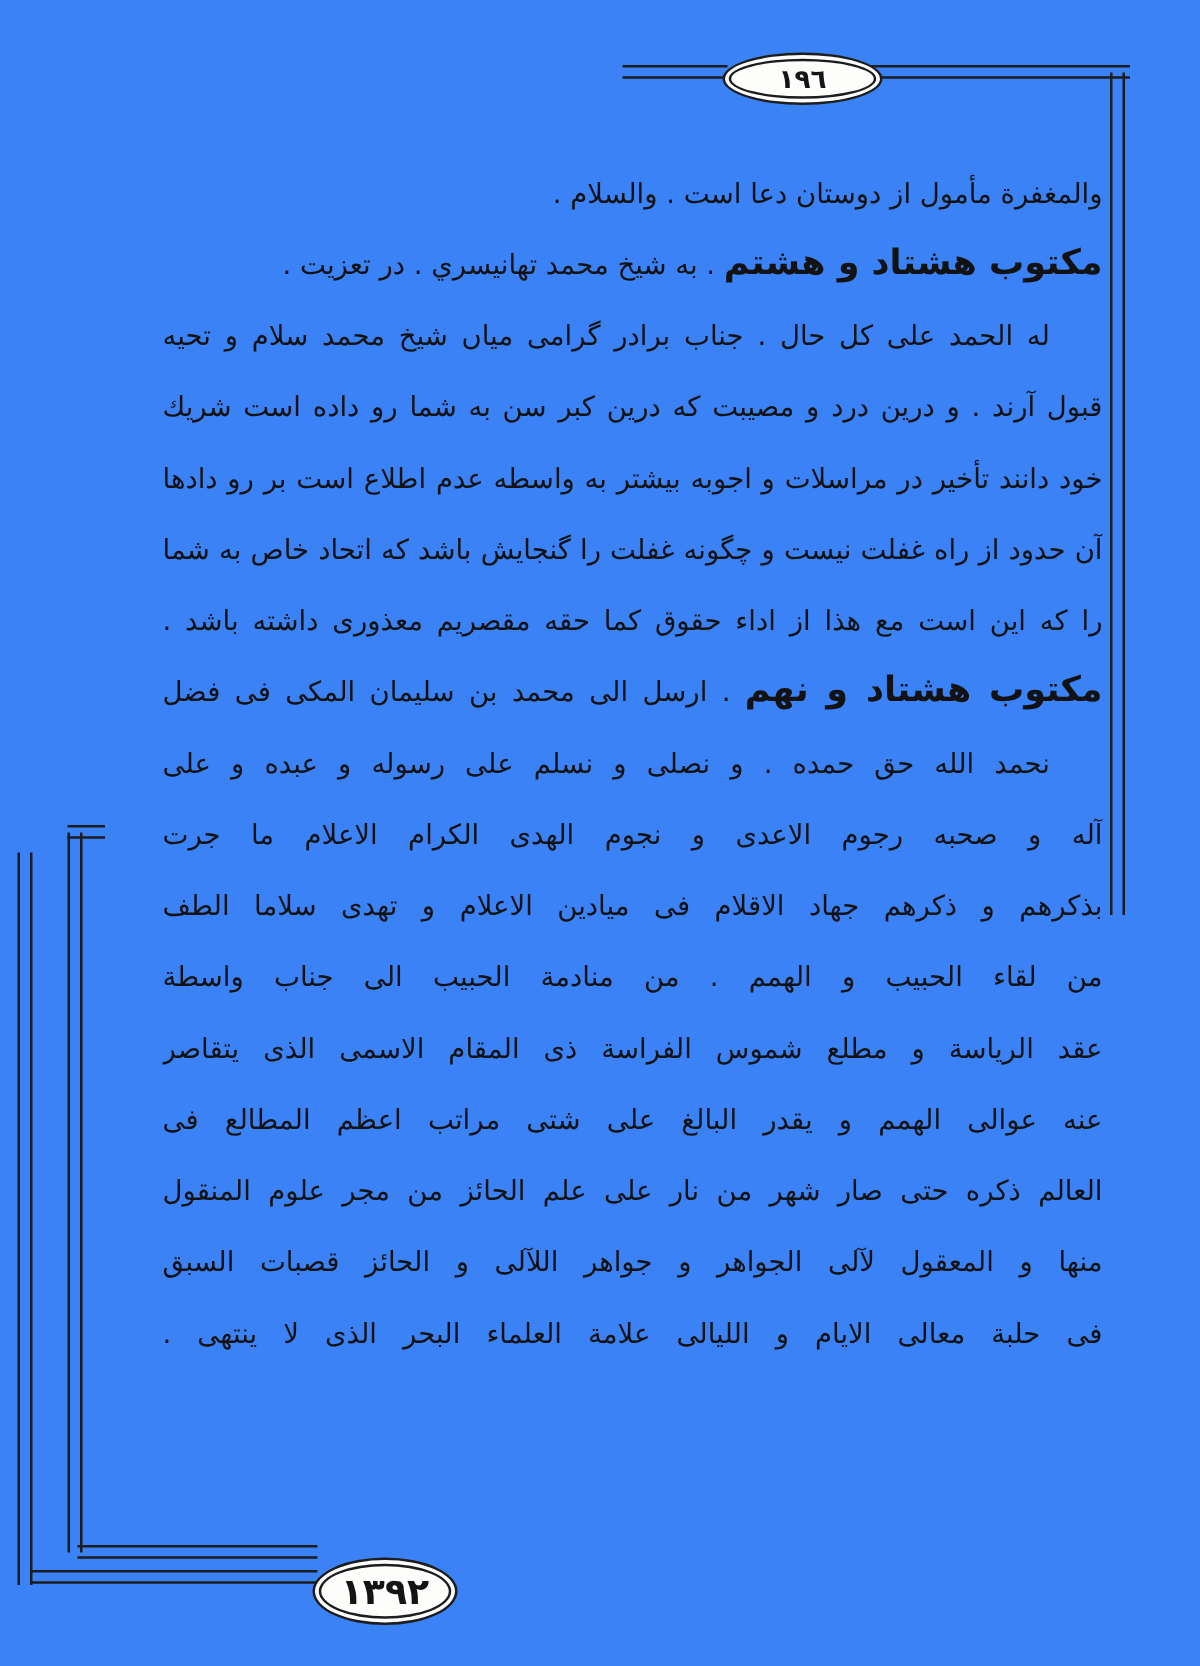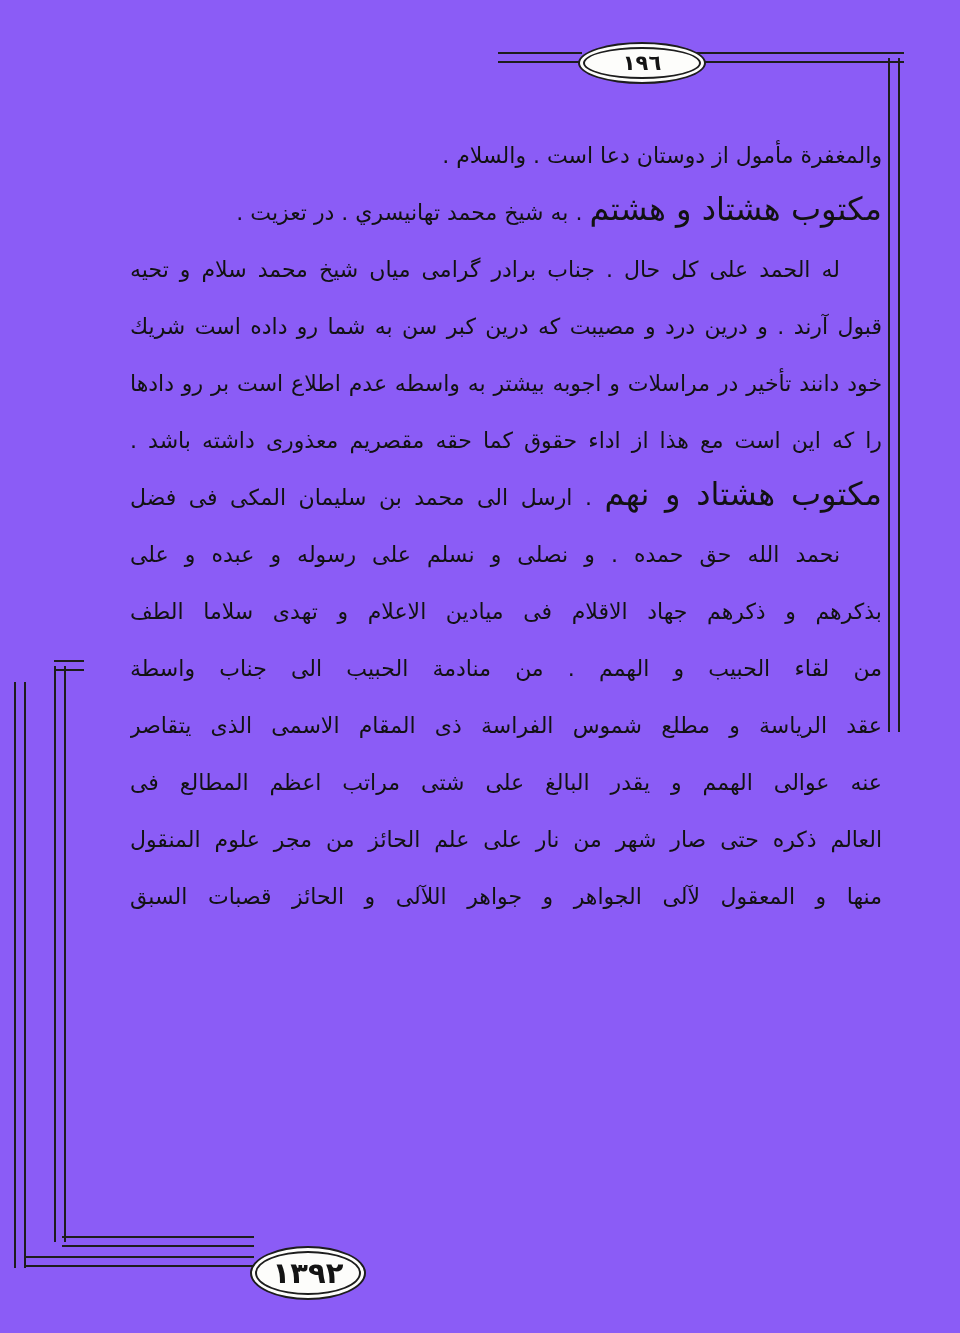--- a/index.html
+++ b/index.html
@@ -4,21 +4,21 @@
 <style>
   html, body {
     margin: 0;
     padding: 0;
     background: #ffffff;
   }
   .page {
     position: relative;
     width: 960px;
     height: 1333px;
-    background: #8b5cf6;
+    background: #3b82f6;
     overflow: hidden;
     color: #161616;
     font-family: "DejaVu Sans", sans-serif;
   }
   
   .rule-h {
     position: absolute;
     height: 7px;
     border-top: 2px solid #1d1d1d;
     border-bottom: 2px solid #1d1d1d;
@@ -80,22 +80,22 @@
     height: 57px;
     line-height: 57px;
     overflow: hidden;
     text-align: justify;
     text-align-last: justify;
     white-space: normal;
   }
   .line.short { text-align-last: right; }
   .line.indent { padding-right: 42px; }
   .line .heading {
-    font-weight: normal;
-    font-size: 32px;
+    font-weight: bold;
+    font-size: 28px;
   }
 </style>
 </head>
 <body>
 
 <div class="page">
 
   <div class="rule-h" id="top-rule-left"></div>
   <div class="rule-h" id="top-rule-right"></div>
   <div class="rule-v" id="right-rule"></div>
@@ -109,29 +109,32 @@
     <div class="oval-inner"></div>
     <span class="folio-num">١٩٦</span>
   </div>
 
   <div class="text-block">
     <div class="line short"><span class="heading"></span><span class="line-text">والمغفرة مأمول از دوستان دعا است . والسلام .</span></div>
       <div class="line short"><span class="heading">مكتوب هشتاد و هشتم</span><span class="line-text"> . به شيخ محمد تهانيسري . در تعزيت .</span></div>
       <div class="line indent"><span class="heading"></span><span class="line-text">له الحمد على كل حال . جناب برادر گرامى مياں شيخ محمد سلام و تحيه بمعرض</span></div>
       <div class="line"><span class="heading"></span><span class="line-text">قبول آرند . و درين درد و مصيبت كه درين كبر سن به شما رو داده است شريك</span></div>
       <div class="line"><span class="heading"></span><span class="line-text">خود دانند تأخير در مراسلات و اجوبه بيشتر به واسطه عدم اطلاع است بر رو دادها</span></div>
+      <div class="line"><span class="heading"></span><span class="line-text">آن حدود از راه غفلت نيست و چگونه غفلت را گنجايش باشد كه اتحاد خاص به شما</span></div>
       <div class="line"><span class="heading"></span><span class="line-text">را كه اين است مع هذا از اداء حقوق كما حقه مقصريم معذورى داشته باشد . والسلام</span></div>
       <div class="line"><span class="heading">مكتوب هشتاد و نهم</span><span class="line-text"> . ارسل الى محمد بن سليمان المكى فى فضل</span></div>
       <div class="line indent"><span class="heading"></span><span class="line-text">نحمد الله حق حمده . و نصلى و نسلم على رسوله و عبده و على</span></div>
+      <div class="line"><span class="heading"></span><span class="line-text">آله و صحبه رجوم الاعدى و نجوم الهدى الكرام الاعلام ما جرت</span></div>
       <div class="line"><span class="heading"></span><span class="line-text">بذكرهم و ذكرهم جهاد الاقلام فى ميادين الاعلام و تهدى سلاما الطف</span></div>
       <div class="line"><span class="heading"></span><span class="line-text">من لقاء الحبيب و الهمم . من منادمة الحبيب الى جناب واسطة</span></div>
       <div class="line"><span class="heading"></span><span class="line-text">عقد الرياسة و مطلع شموس الفراسة ذى المقام الاسمى الذى يتقاصر</span></div>
       <div class="line"><span class="heading"></span><span class="line-text">عنه عوالى الهمم و يقدر البالغ على شتى مراتب اعظم المطالع فى</span></div>
       <div class="line"><span class="heading"></span><span class="line-text">العالم ذكره حتى صار شهر من نار على علم الحائز من مجر علوم المنقول</span></div>
       <div class="line"><span class="heading"></span><span class="line-text">منها و المعقول لآلى الجواهر و جواهر اللآلى و الحائز قصبات السبق</span></div>
+      <div class="line"><span class="heading"></span><span class="line-text">فى حلبة معالى الايام و الليالى علامة العلماء البحر الذى لا ينتهى .</span></div>
   </div>
 
   <div class="oval" id="oval-bottom">
     <div class="oval-inner"></div>
     <span class="folio-num">١٣٩٢</span>
   </div>
 
 </div>
 
 </body></html>

